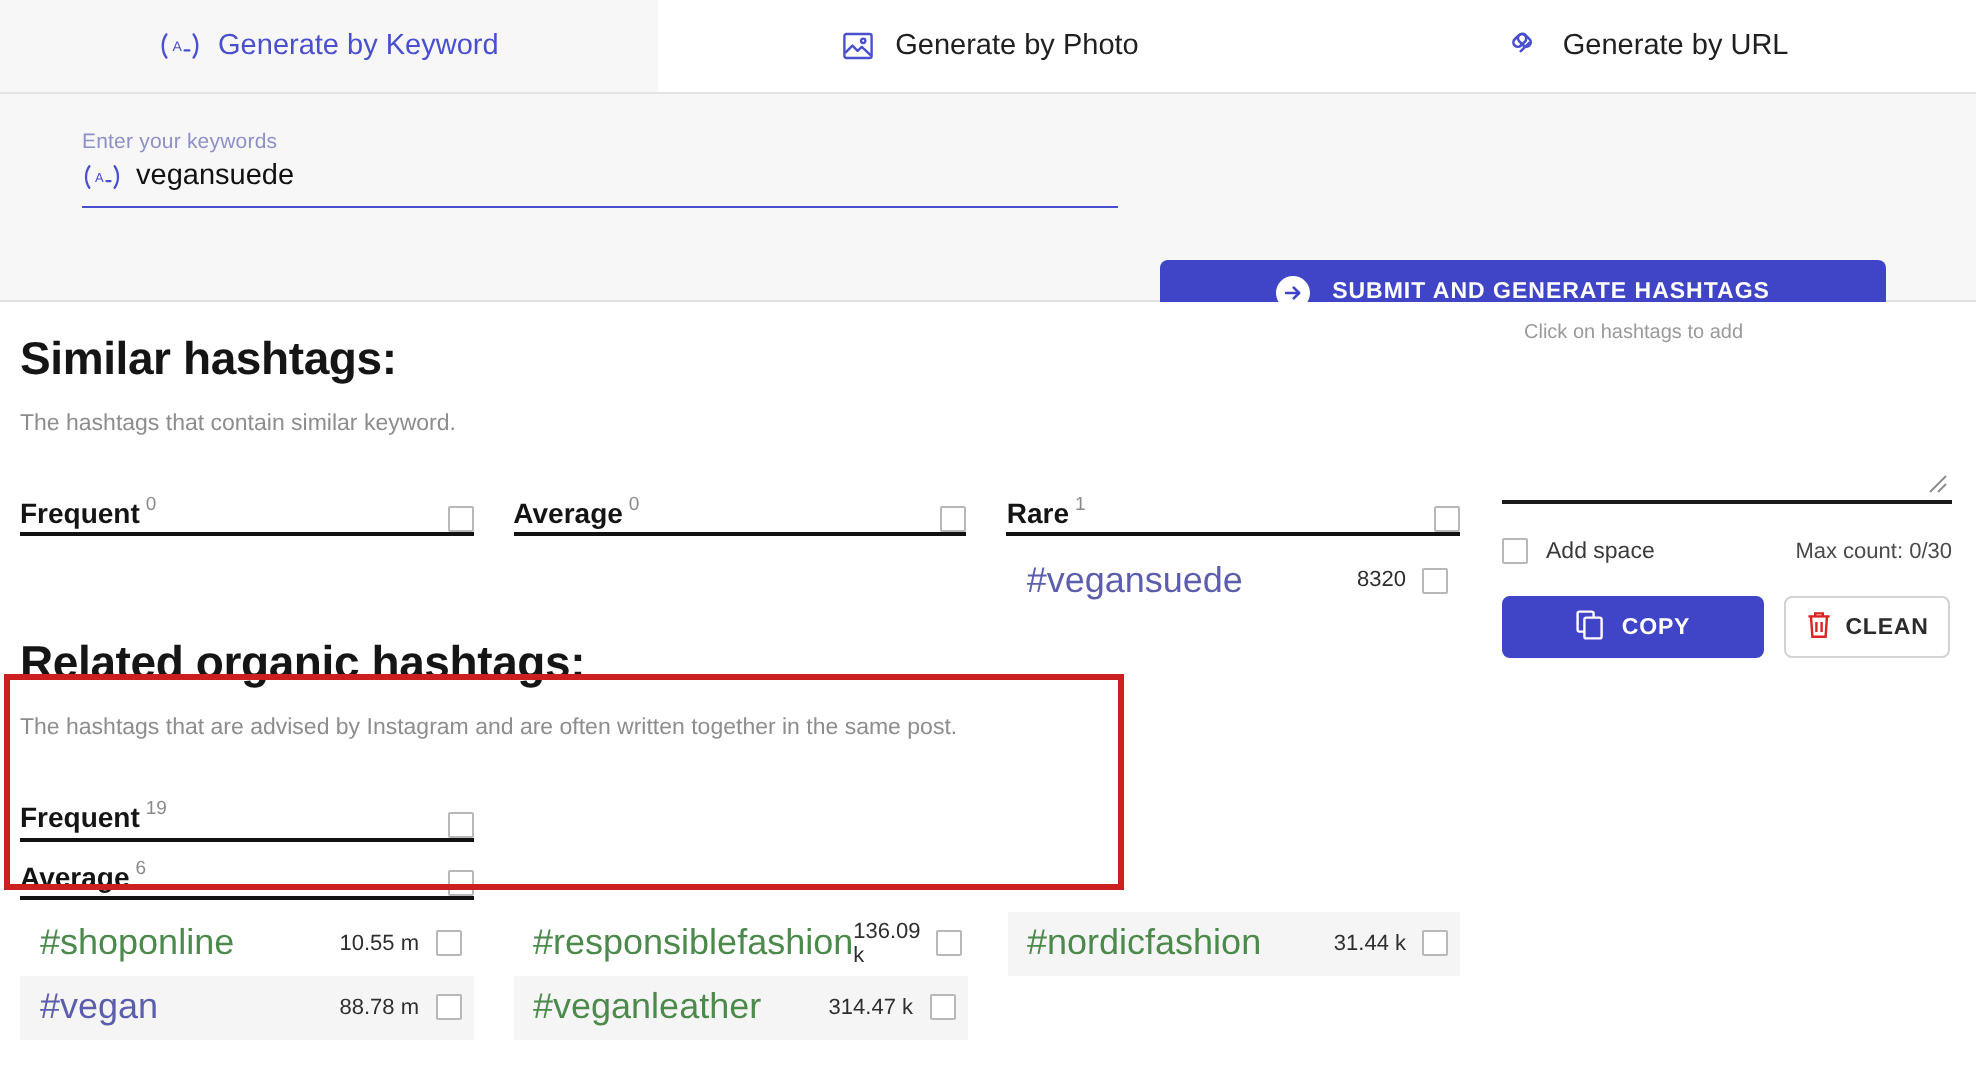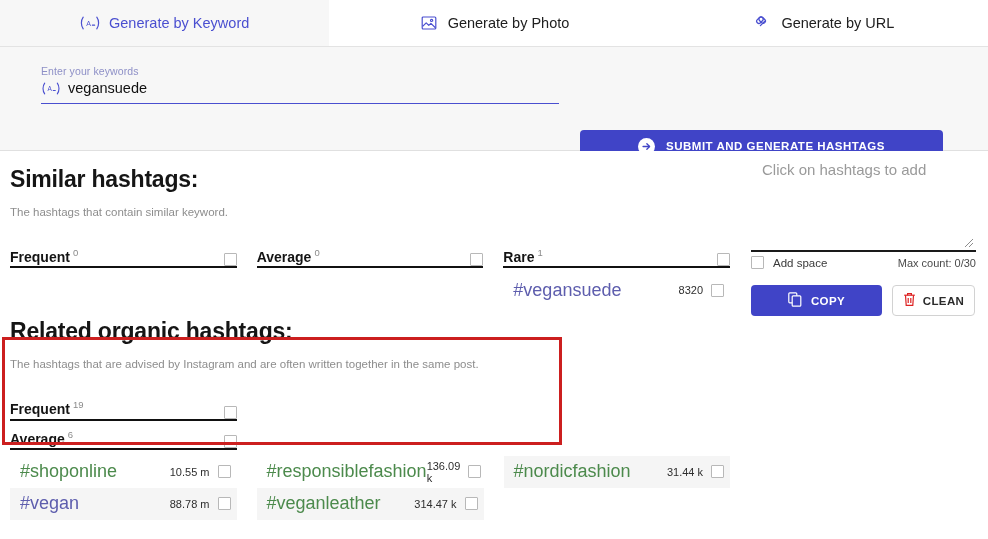--- a/index.html
+++ b/index.html
@@ -233,38 +233,39 @@
   }
   .taarea {
     width: 225px;
     height: 101px;
     background: #ffffff;
     border: none;
     border-bottom: 2px solid #1a1a1a;
     box-sizing: border-box;
     padding: 10px 11px;
     font-family: "Liberation Sans", sans-serif;
-    font-size: 15px;
+    font-size: 10px;
     color: #111111;
     resize: none;
     outline: none;
   }
   .taarea::placeholder { color: #9a9a9a; }
   .resizegrip {
     position: absolute;
     right: 2px;
     top: 83px;
     width: 13px;
     height: 13px;
     pointer-events: none;
   }
   .panelrow {
     display: flex;
     align-items: center;
     justify-content: space-between;
+    margin-top: 12px;
   }
   .addspace {
     display: flex;
     align-items: center;
     gap: 9px;
   }
   .addspace .lbl {
     font-size: 11.5px;
     color: #3a3a3a;
   }

